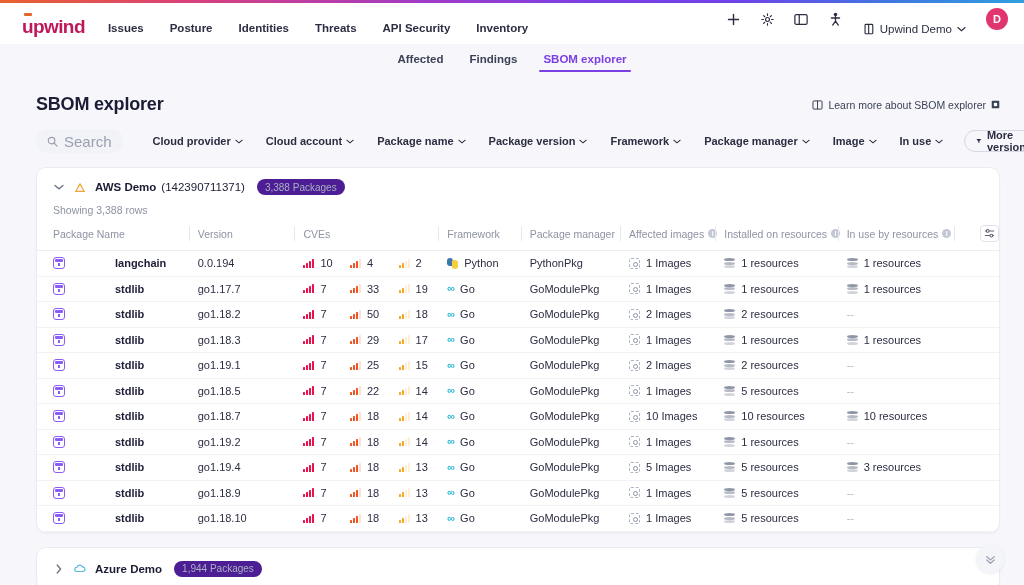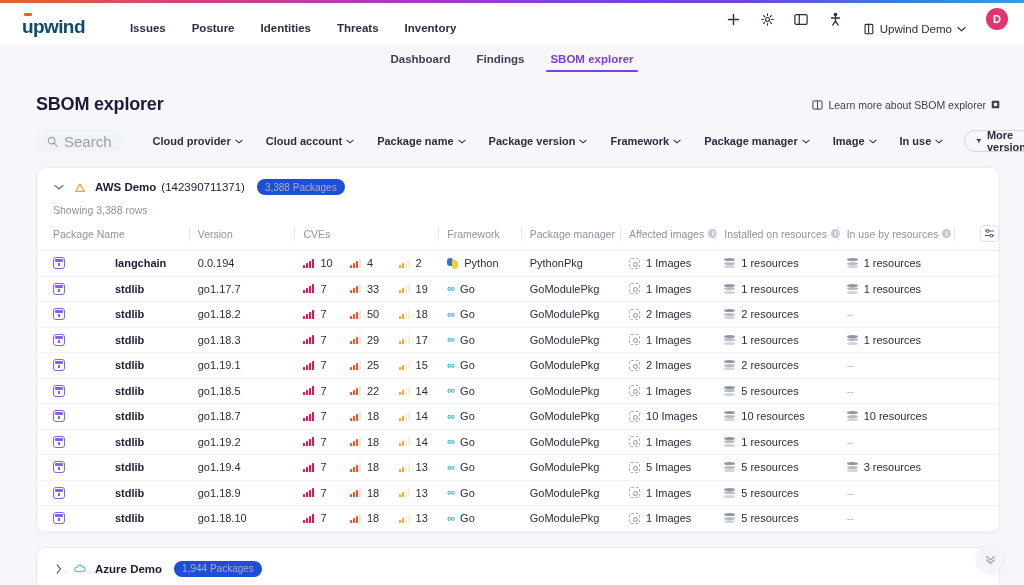--- a/index.html
+++ b/index.html
@@ -18,22 +18,22 @@
   }
 
   
   .topnav {
     height: 41px; background: #fff;
     display: flex; align-items: flex-end;
     padding: 0 16px 0 22px;
     position: relative;
   }
   .brand {
-    font-size: 19px; font-weight: bold; color: #0c4a6e;
-    letter-spacing: -.6px; padding-bottom: 8px; margin-right: 32px;
+    font-size: 19px; font-weight: bold; color: #be185d;
+    letter-spacing: -.6px; padding-bottom: 8px; margin-right: 10px;
     position: relative; line-height: 1;
   }
   .brand .bar {
     position: absolute; top: -4px; left: 1.5px; width: 8px; height: 2.5px;
     background: #e8622c; border-radius: 1px;
   }
   .nav-items { display: flex; align-items: flex-end; height: 100%; }
   .nav-item {
     font-size: 11.5px; font-weight: bold; color: #2b2d42;
     padding: 9px 13px; cursor: pointer; line-height: 1;
@@ -122,21 +122,21 @@
     display: flex; align-items: center; gap: 8px;
     padding: 11px 18px 7px 16px;
   }
   .chev {
     color: #6b7184; font-size: 11px; cursor: pointer; width: 12px;
     display: flex; align-items: center; justify-content: center;
   }
   .group-name { font-size: 11.5px; font-weight: bold; color: #1b1c36; }
   .group-id { font-size: 11.5px; color: #1b1c36; margin-left: -3px; }
   .pkg-pill {
-    font-size: 10px; color: #aab0bf; background: #1d4ed8;
+    font-size: 10px; color: #aab0bf; background: #4c1d95;
     padding: 2.5px 8px; border-radius: 10px; margin-left: 4px;
   }
   .showing {
     font-size: 10.5px; color: #8d93a3; padding: 2px 16px 9px 16px;
   }
 
   
   table { width: 100%; border-collapse: collapse; }
   thead th {
     font-size: 10.5px; font-weight: normal; color: #8d93a3;
@@ -266,20 +266,21 @@
   <div class="topnav">
     <div class="brand">
       <span class="bar"></span>
       <span>upwind</span>
     </div>
     <div class="nav-items">
       <div class="nav-item">Issues</div>
       <div class="nav-item">Posture</div>
       <div class="nav-item">Identities</div>
       <div class="nav-item">Threats</div>
+      <div class="nav-item">API Security</div>
       <div class="nav-item">Inventory</div>
     </div>
     <div class="nav-right">
       <div class="icon-btn">
         <svg width="13" height="13" viewBox="0 0 14 14">
             <path d="M7 1.6v10.8M1.6 7h10.8" stroke="#2b2d42" stroke-width="1.5" stroke-linecap="round"></path>
           </svg>
       </div>
       <div class="icon-btn">
         <svg width="13" height="13" viewBox="0 0 16 16">
@@ -307,21 +308,21 @@
         <span>Upwind Demo</span>
         <svg width="9" height="6" viewBox="0 0 10 6">
             <path d="M1 1.4L5 4.8l4-3.4" stroke="#2b2d42" stroke-width="1.3" fill="none" stroke-linecap="round"></path>
           </svg>
       </div>
       <div class="avatar">D</div>
     </div>
   </div>
 
   <div class="subnav">
-    <div class="subnav-item">Dashboard</div>
+    <div class="subnav-item">Affected</div>
     <div class="subnav-item">Findings</div>
     <div class="subnav-item active">SBOM explorer</div>
   </div>
 
   <div class="page-head">
     <div class="page-title">SBOM explorer</div>
     <div class="learn-more">
       <svg width="11" height="10" viewBox="0 0 12 11">
           <rect x="1" y="1" width="10" height="9" rx="1" fill="none" stroke="#3c4257" stroke-width="1.1"></rect>
           <path d="M6 1v9" stroke="#3c4257" stroke-width="1.1"></path>

